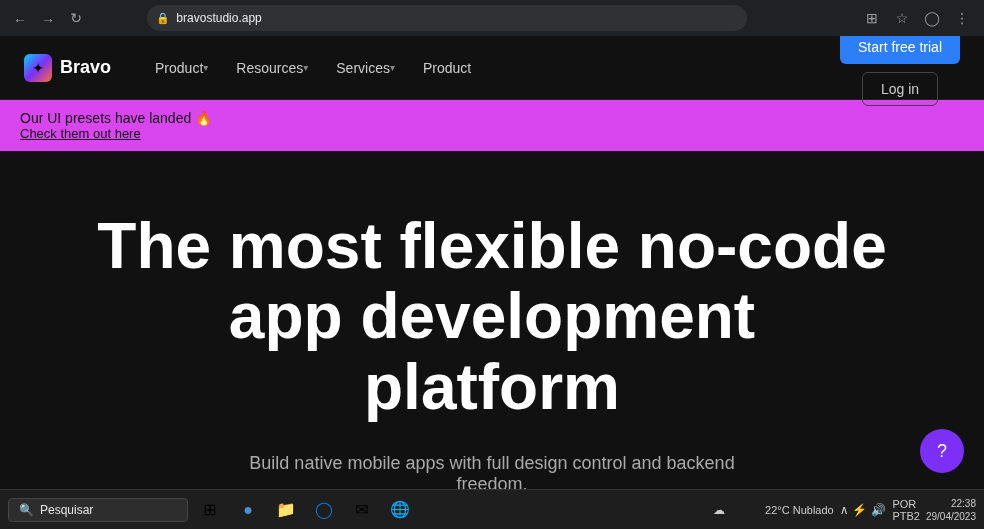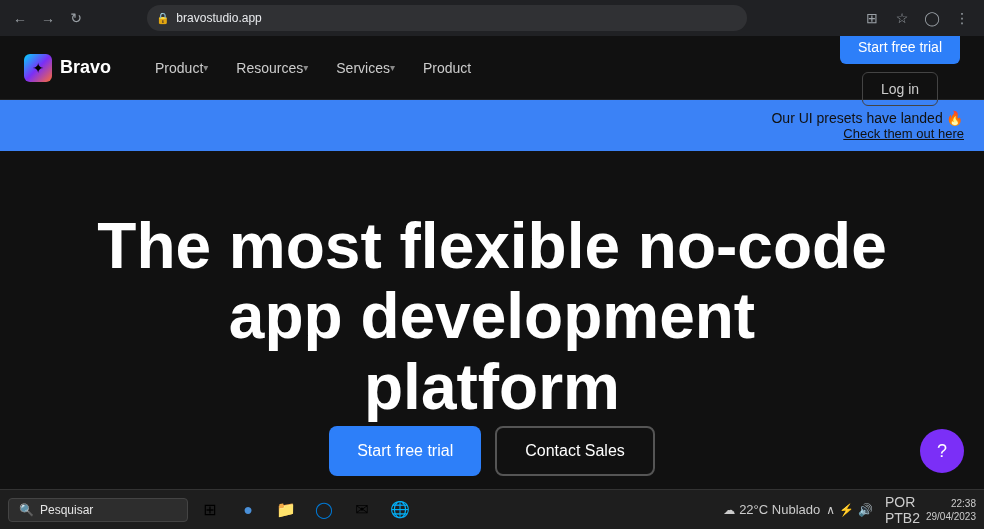--- a/index.html
+++ b/index.html
@@ -145,22 +145,22 @@
       border-radius: 6px;
       padding: 8px 18px;
       font-size: 14px;
       font-weight: 500;
       cursor: pointer;
       text-align: right;
     }
 
     
     .announcement-banner {
-      background: #3b82f6;
-      text-align: right;
+      background: #d946ef;
+      text-align: left;
       padding: 10px 20px;
       cursor: pointer;
     }
     .announcement-banner .line1 {
       color: #111;
       font-size: 14px;
       font-weight: 500;
     }
     .announcement-banner .line2 {
       color: #111;
@@ -172,21 +172,21 @@
     .hero {
       background: #111111;
       text-align: center;
       padding: 60px 40px 30px;
     }
     .hero-title {
       color: #ffffff;
       font-size: 64px;
       font-weight: 800;
       line-height: 1.1;
-      margin-bottom: 4px;
+      margin-bottom: 31px;
       max-width: 800px;
       margin-left: auto;
       margin-right: auto;
     }
     .hero-subtitle {
       color: #aaaaaa;
       font-size: 18px;
       margin-bottom: 36px;
       max-width: 540px;
       margin-left: auto;
@@ -257,21 +257,21 @@
       border-radius: 4px;
       cursor: pointer;
       font-size: 16px;
     }
     .taskbar-system {
       margin-left: auto;
       display: flex;
       align-items: center;
       gap: 6px;
     }
-    .taskbar-weather { color: #ccc; font-size: 13px; }
+    .taskbar-weather { color: #ccc; font-size: 11px; margin-left: 36px; }
     .taskbar-time { color: #ccc; font-size: 10px; text-align: right; line-height: 1.3; }
     .taskbar-tray { display: flex; gap: 4px; align-items: center; }
     .taskbar-tray-icon { font-size: 12px; color: #ccc; cursor: pointer; }
 
     
     .help-btn {
       position: fixed;
       bottom: 56px;
       right: 20px;
       width: 44px; height: 44px;
@@ -336,20 +336,21 @@
     </div>
   </nav>
 
   <div class="announcement-banner">
     <div class="line1">Our UI presets have landed 🔥</div>
     <div class="line2">Check them out here</div>
   </div>
 
   <section class="hero">
     <h1 class="hero-title">The most flexible no-code app development platform</h1>
+    <p class="hero-subtitle">Build native mobile apps with full design control and backend freedom.</p>
     <div class="hero-buttons">
       <button class="btn-hero-trial">Start free trial</button>
       <button class="btn-hero-contact">Contact Sales</button>
     </div>
 
   </section>
 
 </div>
 
 <button class="help-btn">?</button>
@@ -371,21 +372,21 @@
     <div class="taskbar-tray">
       <span class="taskbar-tray-icon">☁</span>
       <span class="taskbar-weather">22°C  Nublado</span>
     </div>
     <div class="taskbar-tray">
       <span class="taskbar-tray-icon">∧</span>
       <span class="taskbar-tray-icon">⚡</span>
       <span class="taskbar-tray-icon">🔊</span>
     </div>
     <div>
-      <div style="color:#ccc;font-size:14px;margin-left:6px;">
+      <div style="color:#ccc;font-size:11px;">
         <span>POR</span>
         <br>
         <span>PTB2</span>
       </div>
     </div>
     <div class="taskbar-time">
       <div>22:38</div>
       <div>29/04/2023</div>
     </div>
   </div>

